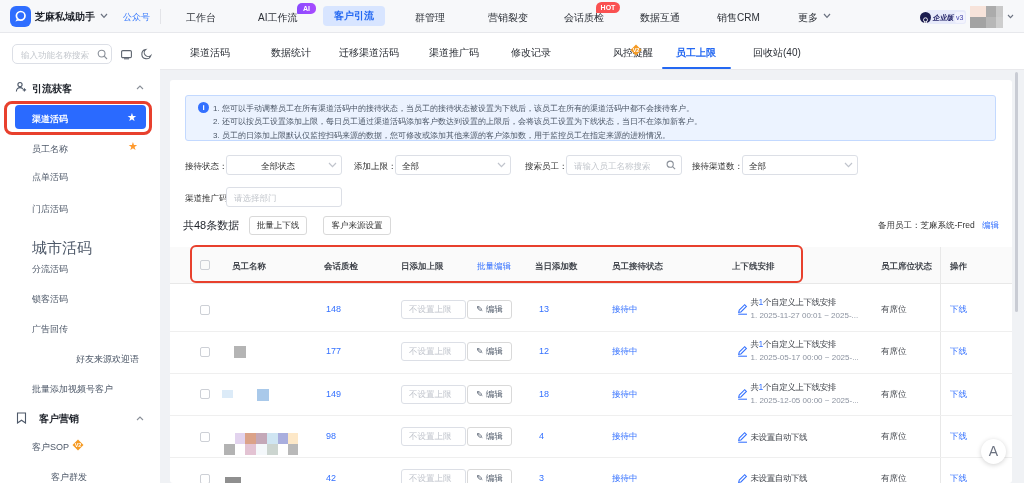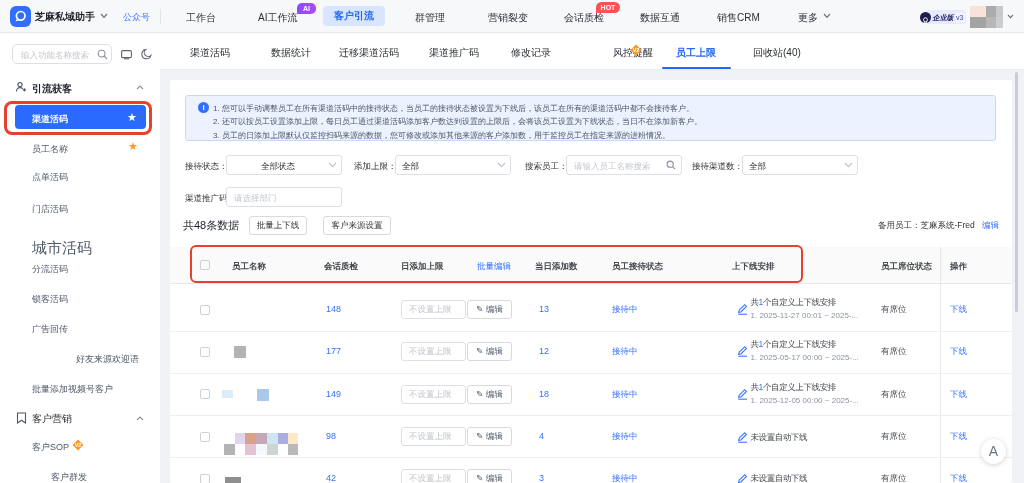--- a/index.html
+++ b/index.html
@@ -133,21 +133,21 @@
   <div class="abs" style="left:32px;top:239px;font-size:15px;color:#4e5969;">城市活码</div>
   <div class="abs" style="left:32px;top:262.5px;font-size:9px;color:#4e5969;">分流活码</div>
   <div class="abs" style="left:32px;top:292.5px;font-size:9px;color:#4e5969;">锁客活码</div>
   <div class="abs" style="left:32px;top:322.5px;font-size:9px;color:#4e5969;">广告回传</div>
   <div class="abs" style="left:32px;top:352.5px;font-size:9px;color:#4e5969;margin-left:44px;">好友来源欢迎语</div>
   <div class="abs" style="left:32px;top:382.5px;font-size:9px;color:#4e5969;">批量添加视频号客户</div>
 
   <svg class="abs" style="left:16px;top:412px;" width="11" height="12" viewBox="0 0 11 12">
       <path d="M1.5 1 L9.5 1 L9.5 11 L5.5 8.2 L1.5 11 Z" fill="none" stroke="#4e5969" stroke-width="1.1"></path>
     </svg>
-  <div class="abs" style="left:32px;top:412px;font-size:10px;font-weight:normal;color:#1d2129;">客户营销</div>
+  <div class="abs" style="left:39px;top:412px;font-size:10px;font-weight:bold;color:#1d2129;">客户营销</div>
   <svg class="abs" style="left:136px;top:416px;" width="8" height="5" viewBox="0 0 8 5">
       <path d="M1 4 L4 1 L7 4" stroke="#8a9099" stroke-width="1.1" fill="none"></path>
     </svg>
   <div class="abs" style="left:32px;top:440.5px;font-size:9px;color:#4e5969;">客户SOP</div>
   <svg class="abs" style="left:72px;top:439px;" width="12" height="12" viewBox="0 0 12 12">
       <path d="M6 0.5 L11.5 6 L6 11.5 L0.5 6 Z" fill="#f59a23"></path>
       <text x="6" y="8.3" font-size="5.5" fill="#fff" text-anchor="middle" font-weight="bold">V2</text>
     </svg>
   <div class="abs" style="left:32px;top:470.5px;font-size:9px;color:#4e5969;margin-left:19px;">客户群发</div>
 

